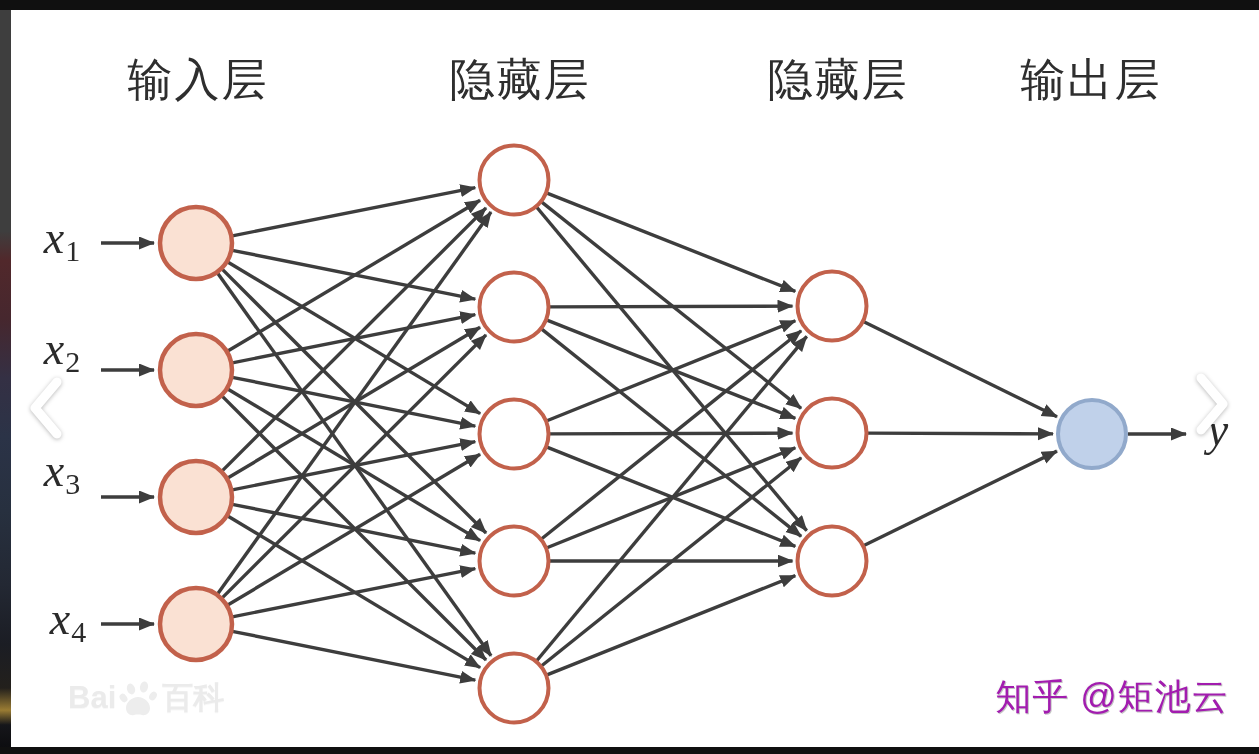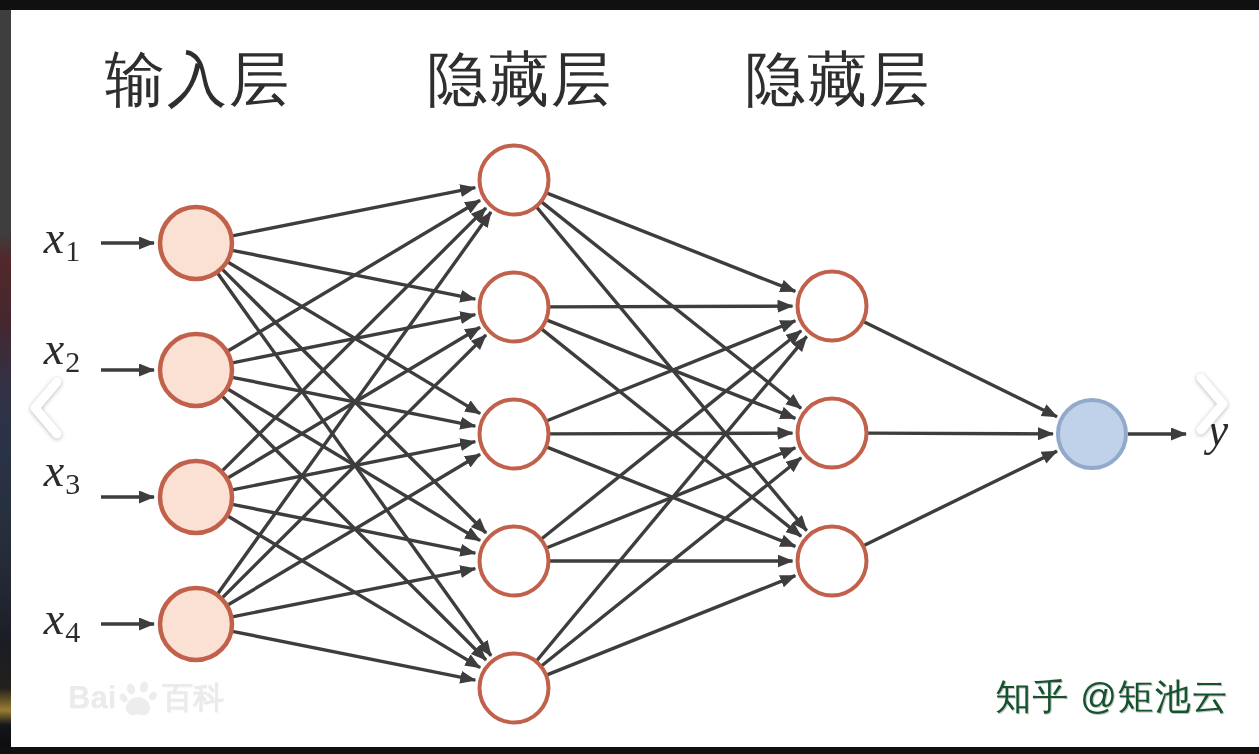--- a/index.html
+++ b/index.html
@@ -13,21 +13,21 @@
   .bar.bottom{top:747px;height:7px;}
   .left-strip{
     position:absolute;left:0;top:10px;width:11px;height:737px;
     background:linear-gradient(180deg,
       #3e3e3e 0%, #3e3e3e 30%, #51282b 34%, #46272e 42%,
       #343044 50%, #2b3347 58%, #27303f 68%, #232833 78%,
       #1b1d24 86%, #23201c 92%, #9a7c33 95%, #15161a 97%, #0d0d10 100%);
   }
   .layer-label{
     position:absolute;top:80px;transform:translate(-50%,-50%);
-    font-size:60px;color:#2e2e2e;letter-spacing:2px;white-space:nowrap;
+    font-size:45px;color:#2e2e2e;letter-spacing:2px;white-space:nowrap;
   }
   #net{position:absolute;left:0;top:0;}
   .x-label{
     position:absolute;transform:translate(-50%,-54%);
     font-style:italic;font-size:46px;color:#2b2b2b;white-space:nowrap;line-height:1;text-align:right;
   }
   .x-label sub{font-size:30px;font-style:normal;vertical-align:-0.28em;margin-left:1px;}
   .y-label{
     position:absolute;left:1218px;top:430px;transform:translate(-50%,-50%);
     font-style:italic;font-size:46px;color:#2b2b2b;line-height:1;
@@ -43,37 +43,38 @@
     position:absolute;left:68px;top:676px;height:44px;
     display:flex;align-items:center;gap:2px;
     font-family:"Liberation Sans","DejaVu Sans",sans-serif;
     font-weight:bold;font-size:31px;color:#ebebeb;
     text-shadow:0 1px 0 #f8f8f8;user-select:none;white-space:nowrap;
   }
   .wm-baidu .paw{margin:0 1px -14px 1px;}
   .wm-zhihu{
     position:absolute;left:1112px;top:697px;transform:translate(-50%,-50%);
     font-family:"Liberation Sans","DejaVu Sans",sans-serif;
-    font-size:36px;color:#14532d;letter-spacing:1px;
+    font-size:36px;color:#a21caf;letter-spacing:1px;
     text-shadow:1px 1px 0 #c4c4c4,-1px -1px 0 #fafafa;
     user-select:none;white-space:nowrap;
   }
 </style>
 </head>
 <body>
 
 <div class="stage">
 
   <div class="bar top"></div>
   <div class="bar bottom"></div>
   <div class="left-strip"></div>
 
   <div class="layer-label" style="left:198px">输入层</div>
   <div class="layer-label" style="left:520px">隐藏层</div>
   <div class="layer-label" style="left:838px">隐藏层</div>
+  <div class="layer-label" style="left:1091px">输出层</div>
 
   <svg id="net" width="1259" height="754">
       <defs>
         <marker id="ah" markerUnits="userSpaceOnUse" markerWidth="18" markerHeight="14" refX="15" refY="6.5" orient="auto">
           <path d="M0,0 L16,6.5 L0,13 Z" fill="#3d3d3d"></path>
         </marker>
       </defs>
       <g stroke="#3d3d3d" stroke-width="3.4" fill="none">
         <line x1="232.2945945501529" y1="235.80956145704516" x2="475.2530679802421" y2="187.67627898504637" marker-end="url(#ah)"></line>
         <line x1="232.2726842420722" y1="250.300162866329" x2="475.27645871454456" y2="299.2065828859461" marker-end="url(#ah)"></line>
@@ -132,21 +133,21 @@
         <circle cx="832" cy="306" r="34.5" fill="#ffffff" stroke="#c2614b" stroke-width="4"></circle>
         <circle cx="832" cy="433" r="34.5" fill="#ffffff" stroke="#c2614b" stroke-width="4"></circle>
         <circle cx="832" cy="561" r="34.5" fill="#ffffff" stroke="#c2614b" stroke-width="4"></circle>
         <circle cx="1092" cy="434" r="34" fill="#c0d1ea" stroke="#91a9cb" stroke-width="4"></circle>
       </g>
     </svg>
 
   <div class="x-label" style="left:62px;top:243px"><span>x</span><sub>1</sub></div>
   <div class="x-label" style="left:62px;top:354px"><span>x</span><sub>2</sub></div>
   <div class="x-label" style="left:62px;top:476px"><span>x</span><sub>3</sub></div>
-  <div class="x-label" style="left:62px;top:624px"><span>x</span><sub>4</sub></div>
+  <div class="x-label" style="left:68px;top:624px"><span>x</span><sub>4</sub></div>
 
   <div class="y-label">y</div>
 
   <button class="chevron-btn chevron-prev">
     <span>
       <svg width="44" height="66" viewBox="0 0 44 66">
         <polyline points="33,7 11,33 33,59" fill="none" stroke="#ffffff" stroke-width="9" stroke-linecap="round" stroke-linejoin="round"></polyline>
       </svg>
     </span>
   </button>

